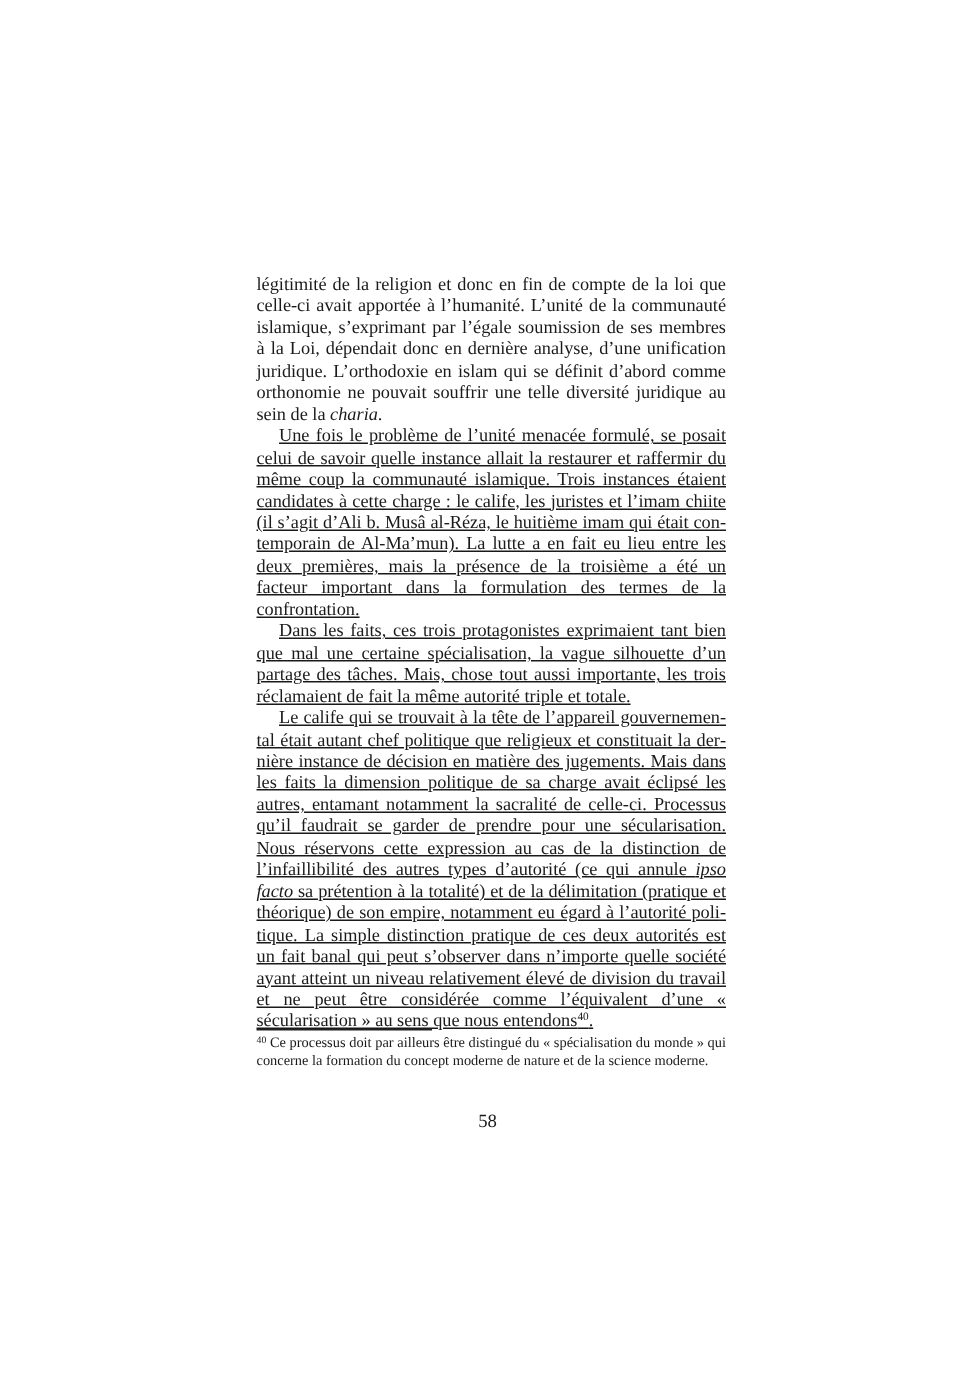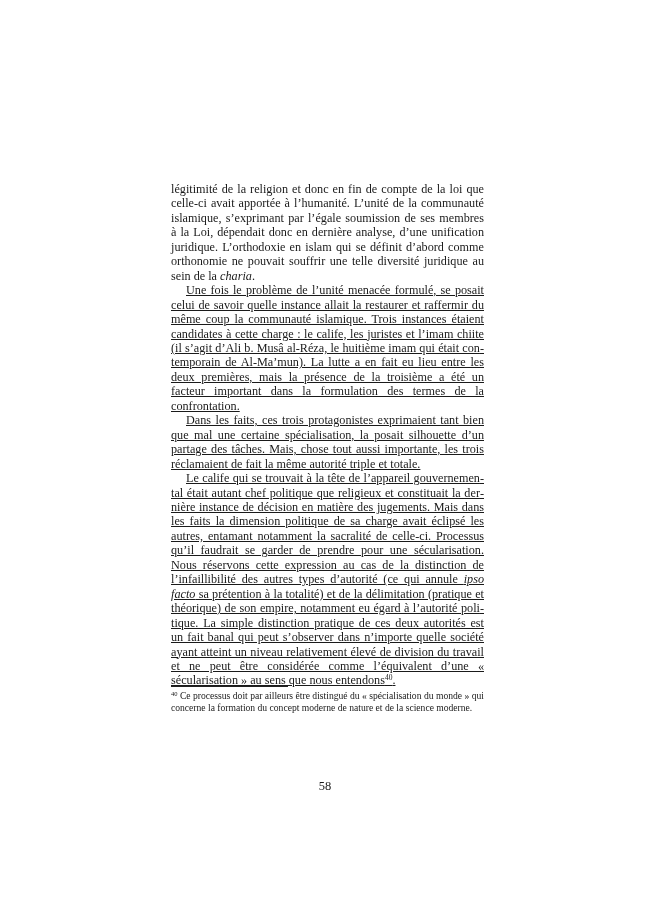--- a/index.html
+++ b/index.html
@@ -58,32 +58,32 @@
   }
   .footnote sup {
     font-size: 6.5px;
     vertical-align: 3px;
     line-height: 0;
   }
   .page-number {
     position: absolute;
     left: 0;
     width: 650px;
-    top: 779px;
+    top: 740px;
     text-align: center;
     font-size: 12.5px;
   }
 </style>
 </head>
 <body>
 
 <div class="page" id="body-text">
     <p class="para"><span>légitimité de la religion et donc en fin de compte de la loi que celle-ci avait apportée à l’humanité. L’unité de la communauté islamique, s’exprimant par l’égale soumission de ses membres à la Loi, dépendait donc en dernière analyse, d’une unification juridique. L’orthodoxie en islam qui se définit d’abord comme orthonomie ne pouvait souffrir une telle diversité juridique au sein de la </span><i>charia</i><span>.</span></p>
     <p class="para indent"><span>Une fois le problème de l’unité menacée formulé, se posait celui de savoir quelle instance allait la restaurer et raffermir du même coup la communauté islamique. Trois instances étaient candidates à cette charge : le calife, les juristes et l’imam chiite (il s’agit d’Ali b. Musâ al-Réza, le huitième imam qui était con­temporain de Al-Ma’mun). La lutte a en fait eu lieu entre les deux premières, mais la présence de la troisième a été un facteur important dans la formulation des termes de la confrontation.</span></p>
-    <p class="para indent"><span>Dans les faits, ces trois protagonistes exprimaient tant bien que mal une certaine spécialisation, la posait silhouette d’un partage des tâches. Mais, chose tout aussi importante, les trois réclamaient de fait la même autorité triple et totale.</span></p>
+    <p class="para indent"><span>Dans les faits, ces trois protagonistes exprimaient tant bien que mal une certaine spécialisation, la vague silhouette d’un partage des tâches. Mais, chose tout aussi importante, les trois réclamaient de fait la même autorité triple et totale.</span></p>
     <p class="para indent"><span>Le calife qui se trouvait à la tête de l’appareil gouvernemen­tal était autant chef politique que religieux et constituait la der­nière instance de décision en matière des jugements. Mais dans les faits la dimension politique de sa charge avait éclipsé les autres, entamant notamment la sacralité de celle-ci. Processus qu’il faudrait se garder de prendre pour une sécularisation. Nous réservons cette expression au cas de la distinction de l’infaillibilité des autres types d’autorité (ce qui annule </span><i>ipso facto</i><span> sa prétention à la totalité) et de la délimitation (pratique et théorique) de son empire, notamment eu égard à l’autorité poli­tique. La simple distinction pratique de ces deux autorités est un fait banal qui peut s’observer dans n’importe quelle société ayant atteint un niveau relativement élevé de division du travail et ne peut être considérée comme l’équivalent d’une « sécularisation » au sens que nous entendons</span><sup class="fnref">40</sup><span>.</span></p>
   </div>
 
 <div class="footnote-rule"></div>
 
 <p class="footnote">
   <sup>40</sup><span> Ce processus doit par ailleurs être distingué du « spécialisation du monde » qui concerne la formation du concept moderne de nature et de la science moderne.</span>
 </p>
 
 <div class="page-number">58</div>

